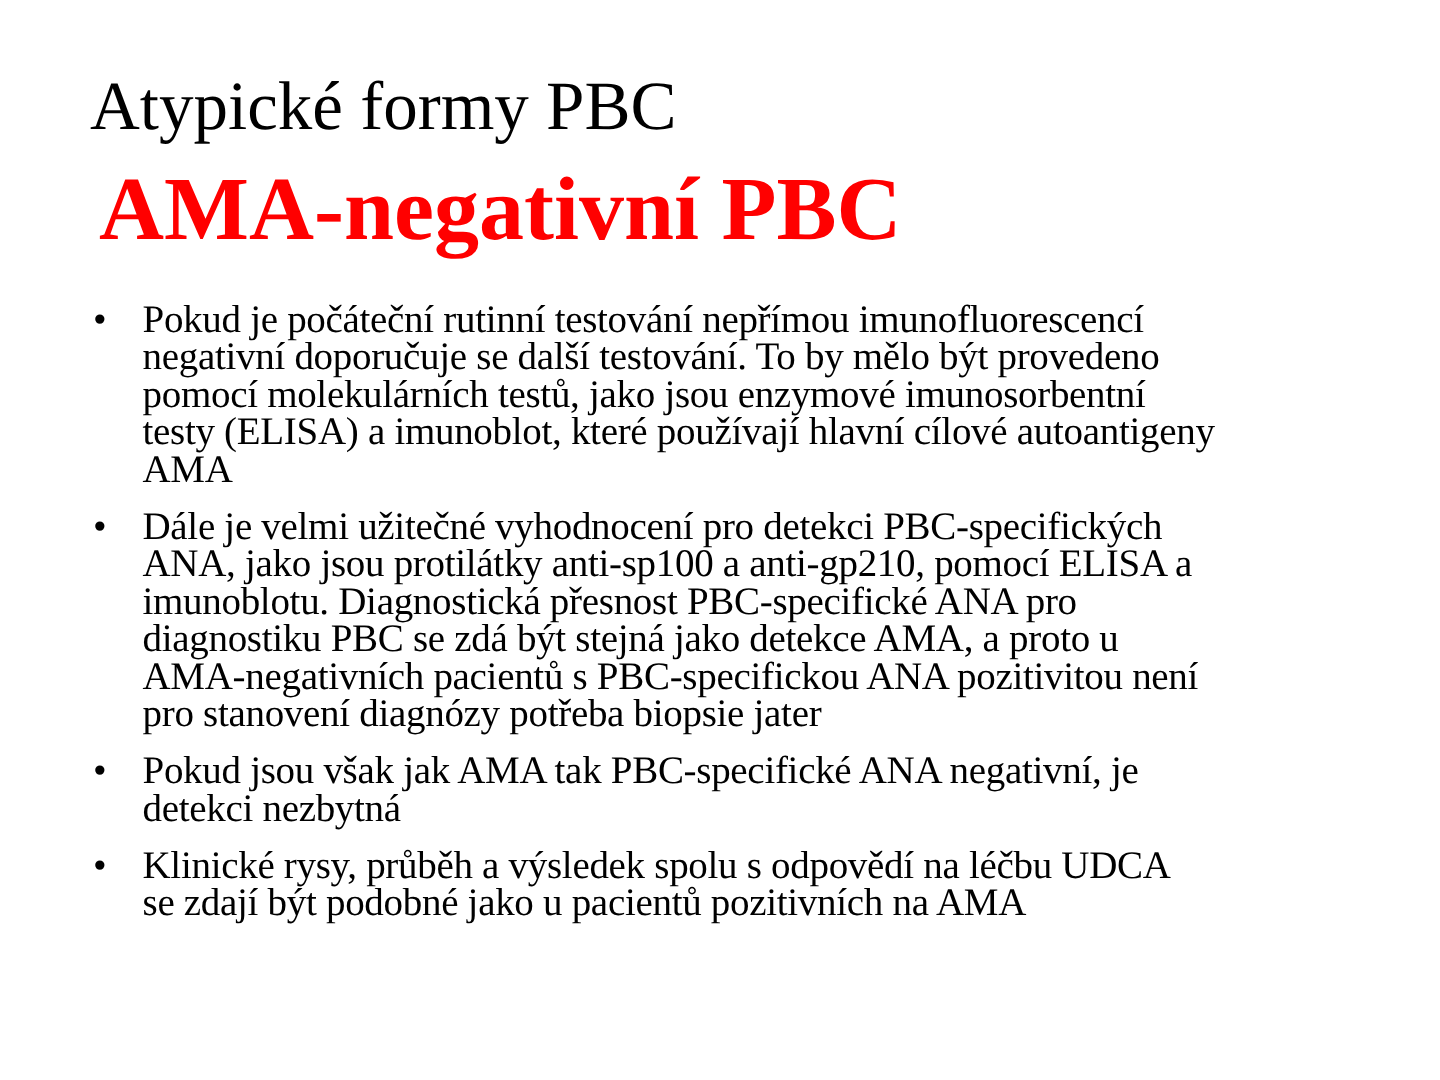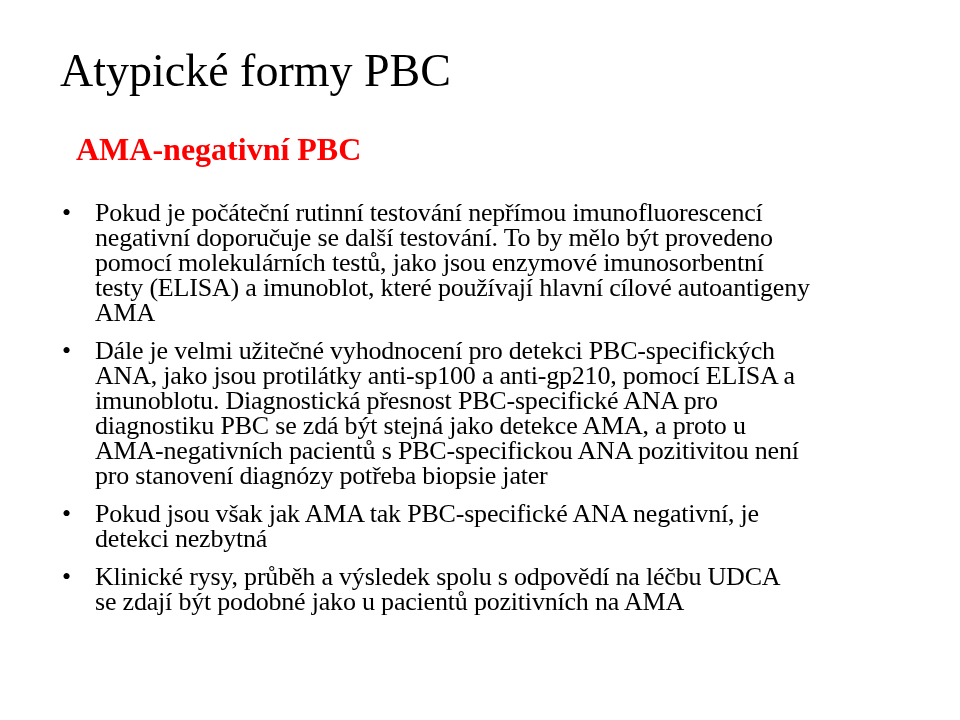--- a/index.html
+++ b/index.html
@@ -24,22 +24,22 @@
   }
   .title-line1 {
     margin: 0;
     font-size: 46px;
     line-height: 62px;
     font-weight: 400;
     color: #000000;
     letter-spacing: 0;
   }
   .title-line2 {
-    margin: 16px;
-    font-size: 32px;
+    margin: 6px;
+    font-size: 60px;
     line-height: 62px;
     font-weight: 700;
     color: #ff0000;
     letter-spacing: 0;
   }
   .bullets {
     position: absolute;
     left: 60px;
     top: 200px;
     width: 880px;

